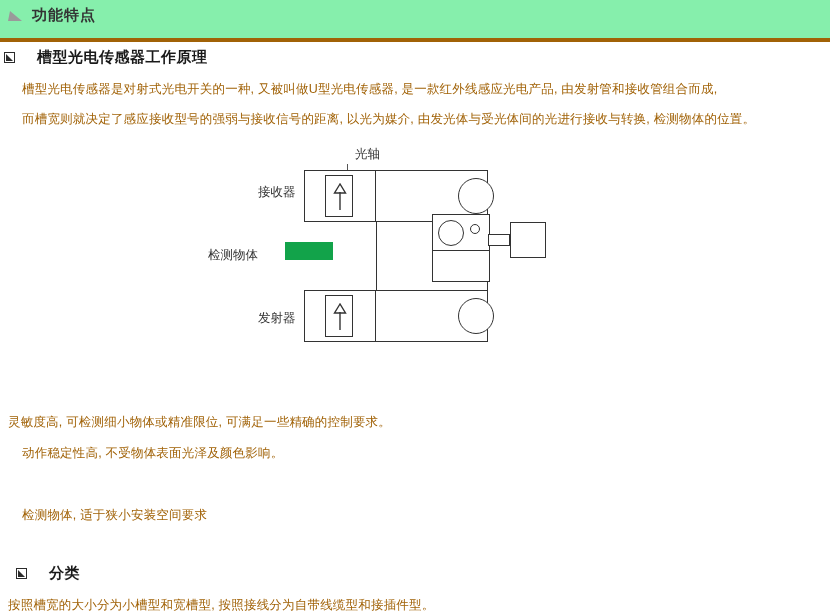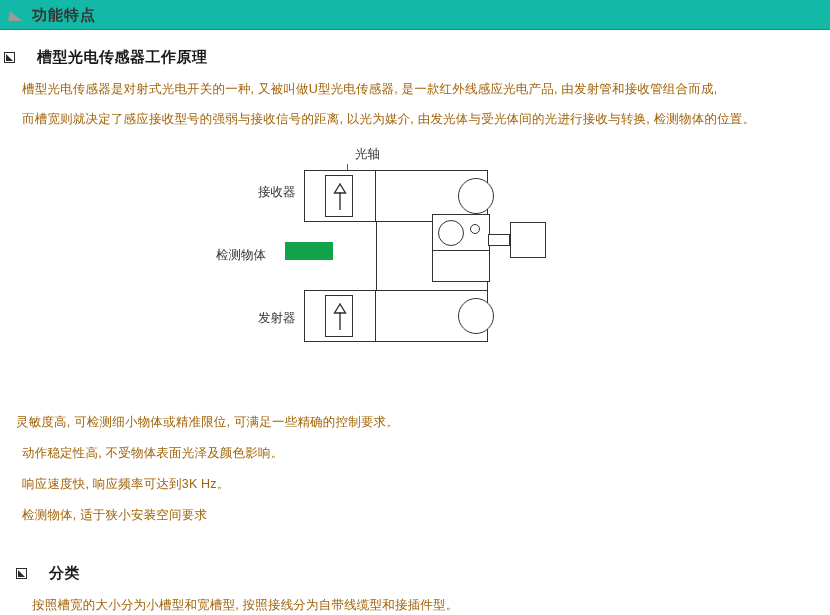--- a/index.html
+++ b/index.html
@@ -17,23 +17,23 @@
     position: relative;
     width: 830px;
     height: 615px;
   }
 
   
   .banner {
     position: absolute;
     left: 0; top: 0;
     width: 830px;
-    height: 30px;
-    background: #14b8a6;
-    border-bottom: 1px solid #a16207;
+    height: 42px;
+    background: #86efac;
+    border-bottom: 4px solid #a16207;
   }
   .banner-mark {
     position: absolute;
     left: 8px; top: 9px;
     width: 16px; height: 12px;
   }
   .banner-mark svg { display:block; }
   .banner-title {
     position: absolute;
     left: 32px; top: 6px;
@@ -133,21 +133,21 @@
     <span class="sec-title">槽型光电传感器工作原理</span>
   </div>
 
   <div class="para" style="left:22px; top:80px;">槽型光电传感器是对射式光电开关的一种, 又被叫做U型光电传感器, 是一款红外线感应光电产品, 由发射管和接收管组合而成,</div>
   <div class="para" style="left:22px; top:110px;">而槽宽则就决定了感应接收型号的强弱与接收信号的距离, 以光为媒介, 由发光体与受光体间的光进行接收与转换, 检测物体的位置。</div>
 
   <div class="diagram">
 
     <div class="diag-label" style="left:130px; top:4px;margin-left:25px;">光轴</div>
     <div class="diag-label" style="left:58px; top:42px;">接收器</div>
-    <div class="diag-label" style="left:16px; top:105px;">检测物体</div>
+    <div class="diag-label" style="left:8px; top:105px;">检测物体</div>
     <div class="diag-label" style="left:58px; top:168px;">发射器</div>
 
     <div style="position:absolute; left:147px; top:22px; width:0; height:14px; border-left:1px solid #555;"></div>
 
     <div class="box" style="left:104px; top:28px; width:72px; height:52px;"></div>
     <div class="thin-box" style="left:125px; top:33px; width:28px; height:42px;">
       <span class="arrow-up" style="position:absolute; left:7px; top:7px;">
         <svg width="14" height="28" viewBox="0 0 14 28">
           <polyline points="7,27 7,9" stroke="#333" stroke-width="1.4" fill="none"></polyline>
           <polygon points="7,1 1.5,10 12.5,10" fill="none" stroke="#333" stroke-width="1.4"></polygon>
@@ -179,30 +179,29 @@
     <div class="thin-box" style="left:232px; top:108px; width:58px; height:32px;"></div>
 
     <div class="box" style="left:288px; top:92px; width:22px; height:12px;"></div>
     <div class="box" style="left:310px; top:80px; width:36px; height:36px;"></div>
 
     <div class="greenbar" style="left:85px; top:100px; width:48px; height:18px;"></div>
 
   </div>
 
 
-  <div class="para" style="left:16px; top:413px;">灵敏度高, 可检测细小物体或精准限位, 可满足一些精确的控制要求。</div>
+  <div class="para" style="left:8px; top:413px;">灵敏度高, 可检测细小物体或精准限位, 可满足一些精确的控制要求。</div>
   <div class="para" style="left:22px; top:444px;">动作稳定性高, 不受物体表面光泽及颜色影响。</div>
-  <div class="para" style="left:22px; top:475px;">响应速度快, 响应频率可达到3K Hz。</div>
   <div class="para" style="left:22px; top:506px;">检测物体, 适于狭小安装空间要求</div>
 
   <div class="sec-head" style="left:16px; top:564px;">
     <span class="sec-icon">
       <svg width="11" height="11" viewBox="0 0 11 11">
         <rect x="0.5" y="0.5" width="10" height="10" fill="#ffffff" stroke="#2b2b2b" stroke-width="1"></rect>
         <polygon points="2,2 9,9 2,9" fill="#2b2b2b"></polygon>
       </svg>
     </span>
     <span class="sec-title">分类</span>
   </div>
 
-  <div class="para" style="left:32px; top:596px;">按照槽宽的大小分为小槽型和宽槽型, 按照接线分为自带线缆型和接插件型。</div>
+  <div class="para" style="left:8px; top:596px;">按照槽宽的大小分为小槽型和宽槽型, 按照接线分为自带线缆型和接插件型。</div>
 
 </div>
 
 </body></html>

